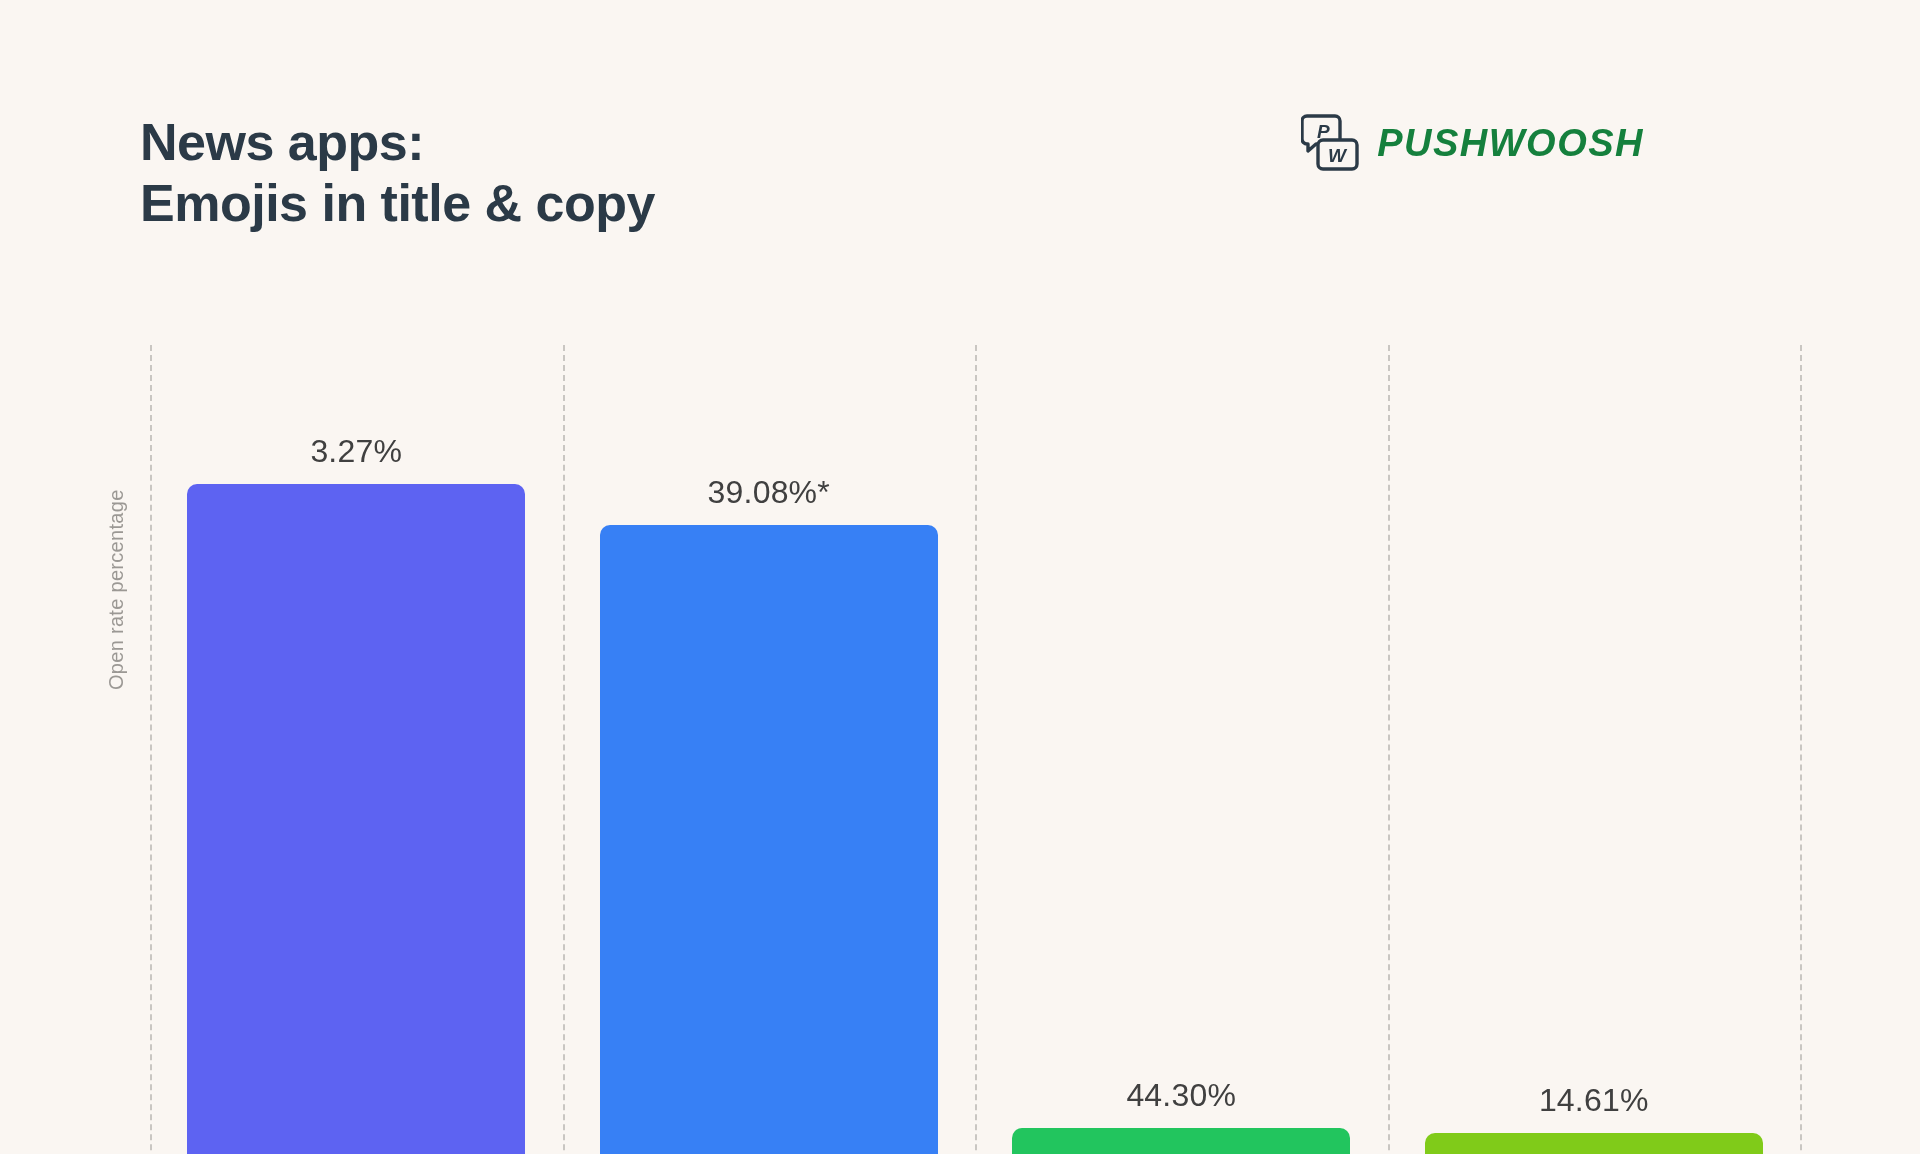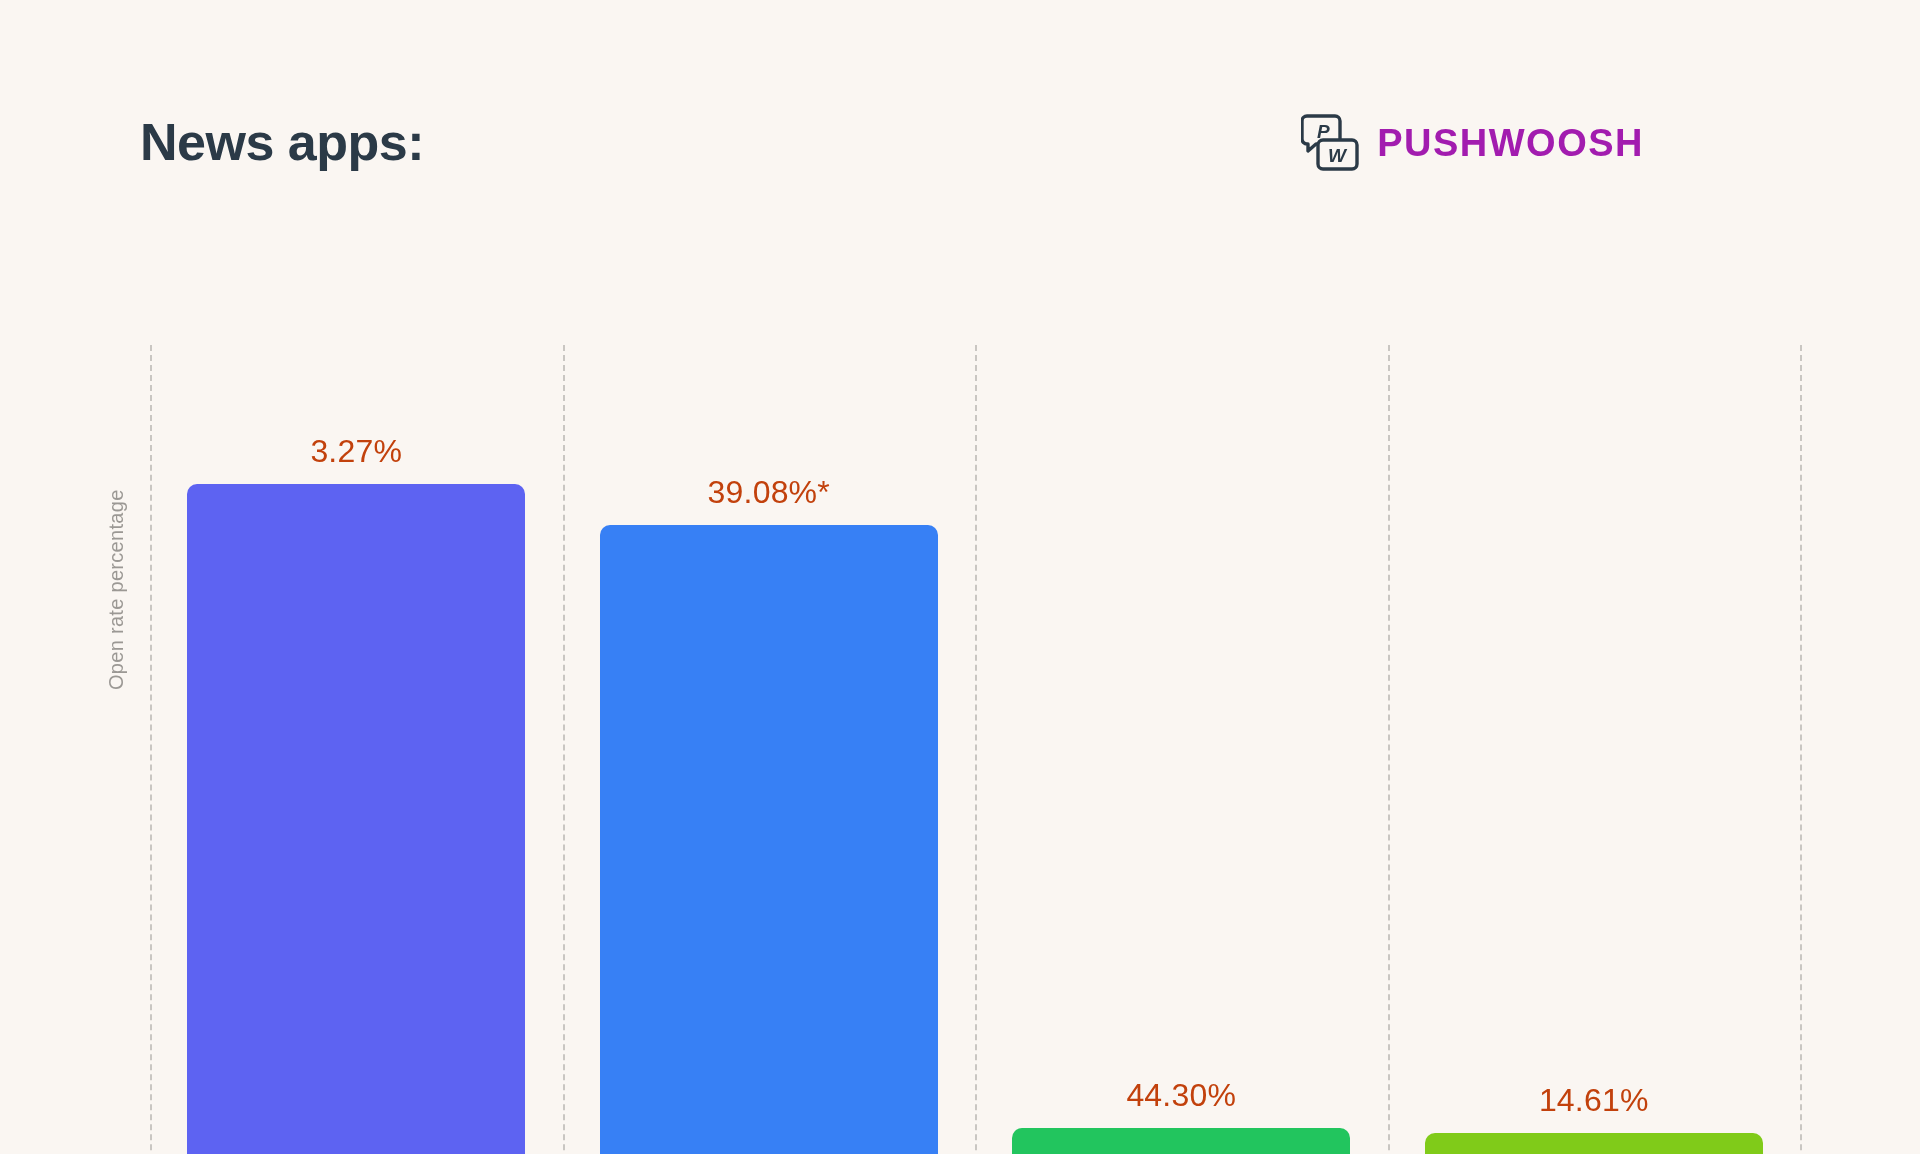--- a/index.html
+++ b/index.html
@@ -46,22 +46,23 @@
     right:120px;
     top:112px;
     display:flex;
     align-items:center;
     gap:18px;
   }
   #logo-mark { width:58px; height:62px; flex:0 0 auto; }
   #logo-wordmark {
     font-size:38px;
     font-weight:bold;
+    font-style:italic;
     letter-spacing:1.5px;
-    color:#a21caf;
+    color:#15803d;
     white-space:nowrap;
   }
 
   
   #chart {
     position:absolute;
     left:0;
     top:270px;
     width:1920px;
     height:884px;
@@ -109,38 +110,39 @@
     transform:translateX(-50%);
     display:flex;
     flex-direction:column;
     align-items:center;
     justify-content:flex-end;
     width:100%;
   }
 
   .value-label {
     font-size:32px;
-    color:#c2410c;
+    color:#404040;
     margin-bottom:14px;
     white-space:nowrap;
     letter-spacing:0.2px;
   }
 
   .bar {
     width:100%;
     border-radius:10px 10px 0 0;
   }
 </style>
 </head>
 <body>
 
 <div id="header">
 
   <div id="title-block">
     <div class="title-line">News apps:</div>
+    <div class="title-line">Emojis in title &amp; copy</div>
   </div>
 
   <div id="logo">
     <svg id="logo-mark" viewBox="0 0 58 62">
 
       <path d="M6 4 h28 a5 5 0 0 1 5 5 v18 a5 5 0 0 1 -5 5 h-19 l-8 7 v-7 h-1 a5 5 0 0 1 -5 -5 v-18 a5 5 0 0 1 5 -5 z" fill="none" stroke="#2B3A47" stroke-width="3.4" stroke-linejoin="round"></path>
       <text x="16" y="26" font-family="Liberation Sans, sans-serif" font-size="19" font-weight="bold" font-style="italic" fill="#2B3A47">P</text>
 
       <path d="M22 28 h29 a5 5 0 0 1 5 5 v19 a5 5 0 0 1 -5 5 h-29 a5 5 0 0 1 -5 -5 v-19 a5 5 0 0 1 5 -5 z" fill="#FAF6F2" stroke="#2B3A47" stroke-width="3.4" stroke-linejoin="round"></path>
       <text x="27" y="50" font-family="Liberation Sans, sans-serif" font-size="19" font-weight="bold" font-style="italic" fill="#2B3A47">W</text>

